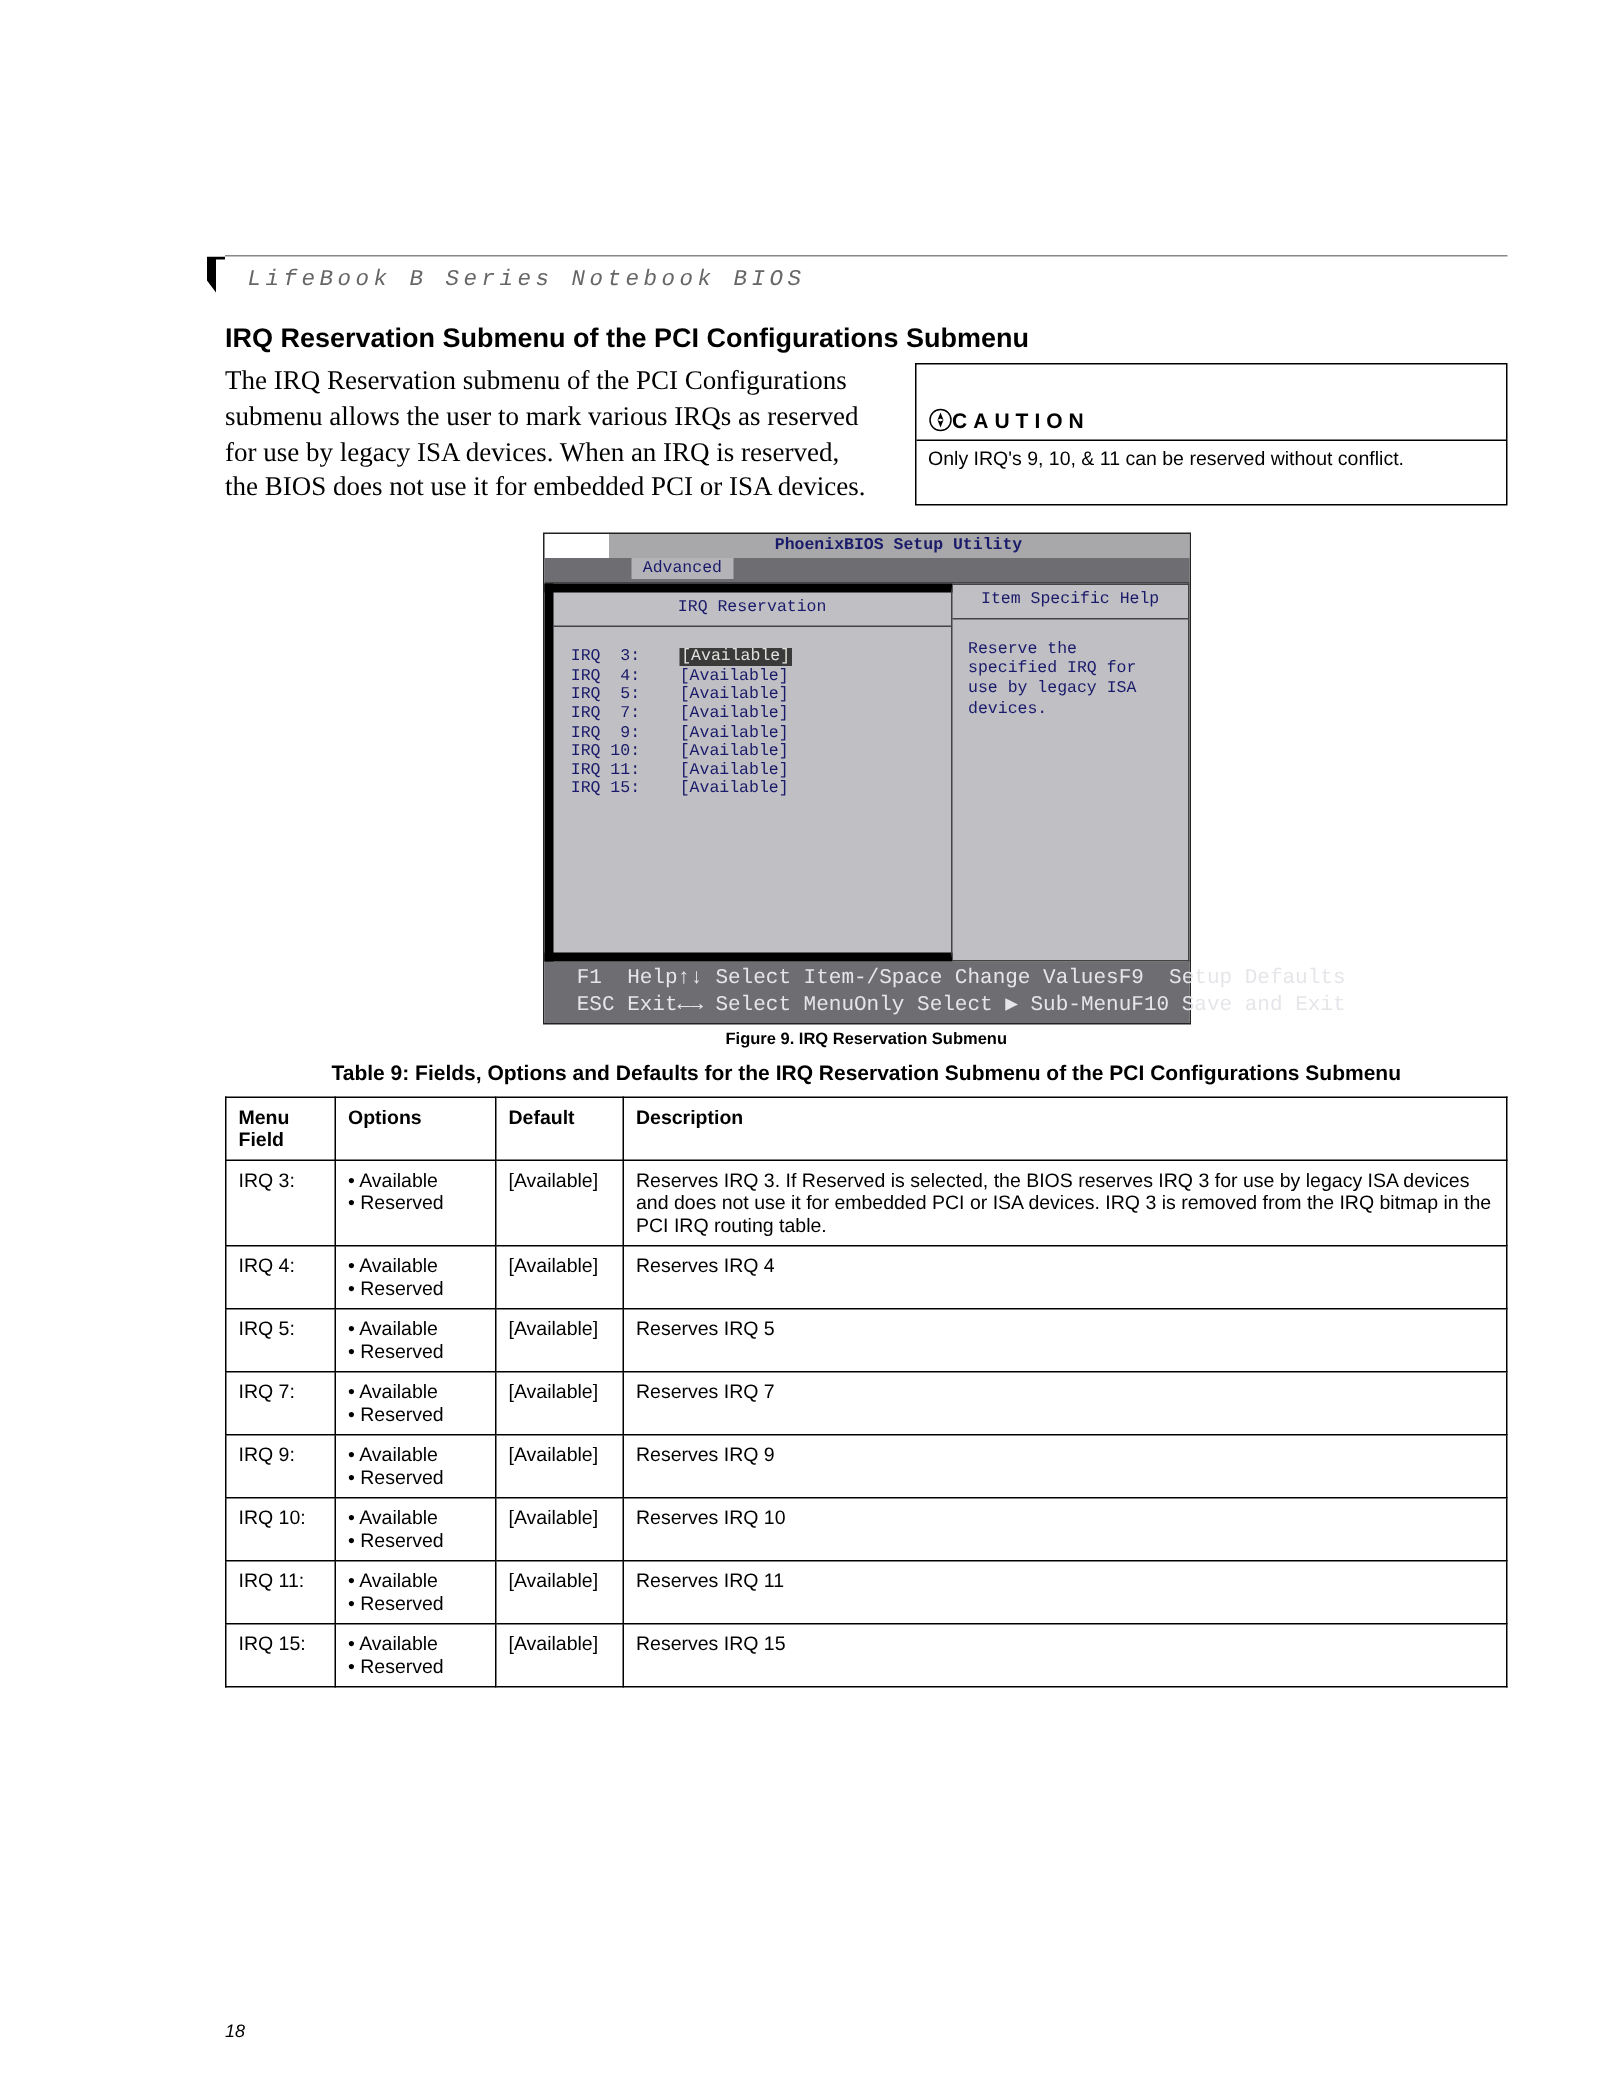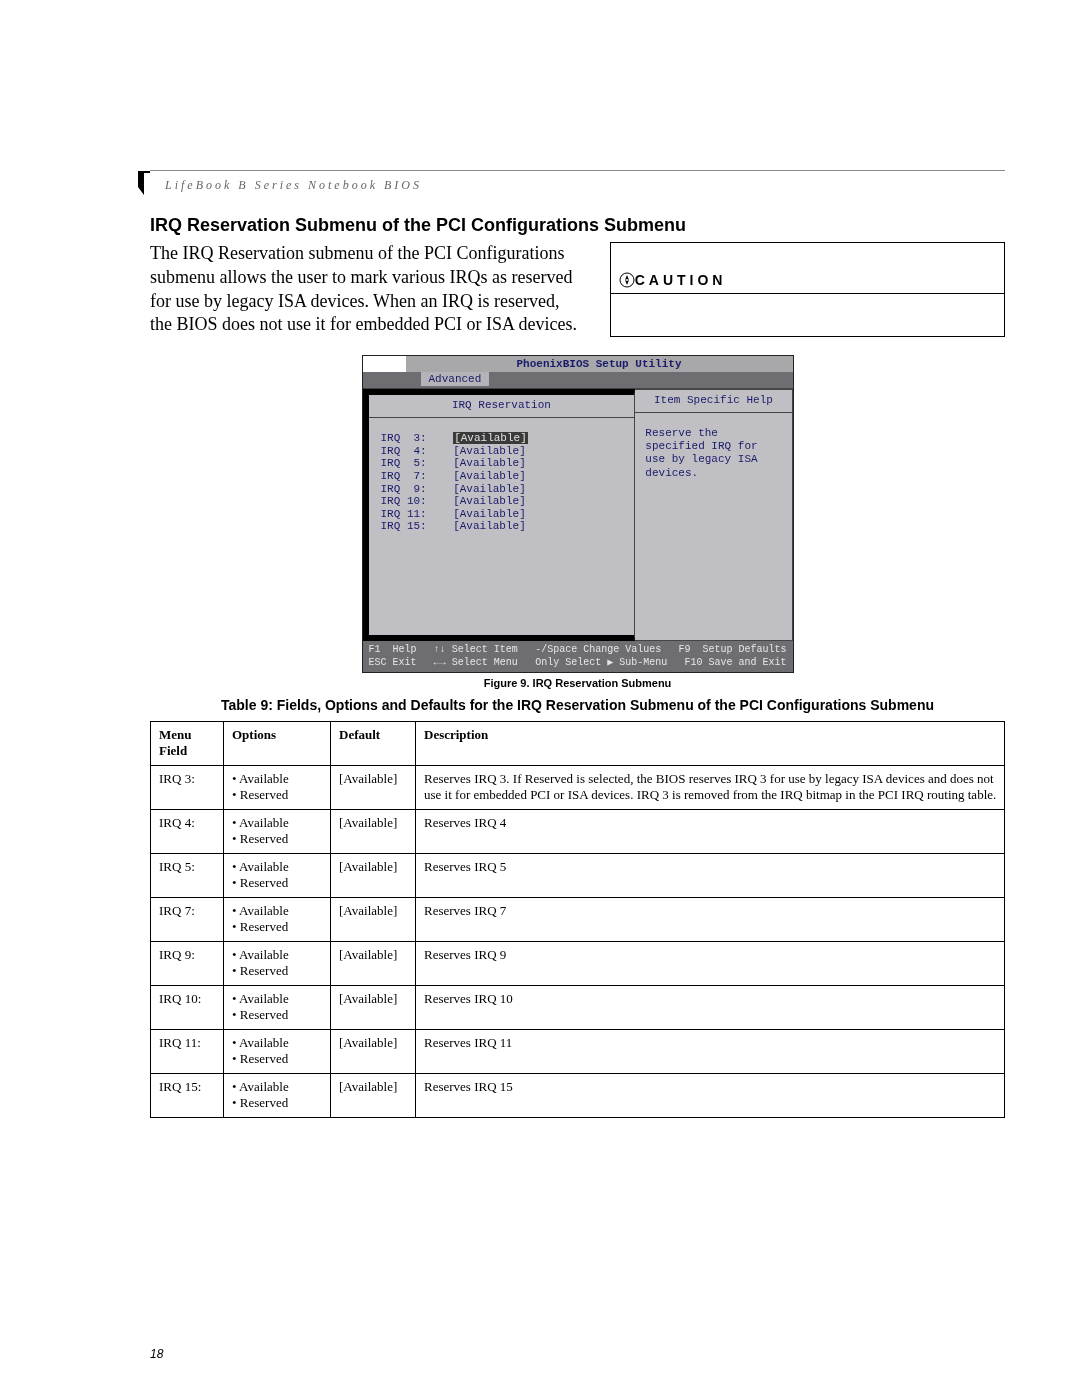--- a/index.html
+++ b/index.html
@@ -24,23 +24,23 @@
     position: absolute;
     left: 134px;
     top: 171px;
     width: 0; height: 0;
     
   }
   .marker svg { display:block; }
   .running-head {
     position: absolute;
     left: 165px; top: 178px;
-    font-family: Liberation Serif, serif;
+    font-family: Liberation Mono, monospace;
     font-style: italic;
-    font-size: 12px;
+    font-size: 15px;
     letter-spacing: 3px;
     color: #666;
   }
   .content {
     position: absolute;
     left: 150px; right: 75px; top: 215px;
   }
   h2.section-title {
     font-family: Arial, Helvetica, sans-serif;
     font-weight: bold;
@@ -146,22 +146,22 @@
     min-height: 240px;
   }
   .bios-help-text {
     padding: 14px 10px;
     color: #1a1a6a;
     line-height: 1.2;
   }
   .bios-footer {
     background: #6e6e72;
     color: #e6e6ea;
-    font-size: 10px;
-    padding: 3px 6px 3px 6px;
+    font-size: 14px;
+    padding: 3px 6px 3px 22px;
     line-height: 1.25;
   }
   .bios-footer .row { display:flex; justify-content:space-between; }
   .bios-footer .cell { white-space: pre; }
 
   .fig-caption {
     text-align: center;
     font-family: Arial, Helvetica, sans-serif;
     font-weight: bold;
     font-size: 11px;
@@ -171,21 +171,21 @@
     text-align: center;
     font-family: Arial, Helvetica, sans-serif;
     font-weight: bold;
     font-size: 14px;
     margin: 4px 0 8px 0;
   }
 
   table.fields {
     width: 100%;
     border-collapse: collapse;
-    font-family: Liberation Serif, serif;
+    font-family: Liberation Sans, sans-serif;
     font-size: 13px;
     padding-left: 20px;
   }
   table.fields th, table.fields td {
     border: 1px solid #000;
     padding: 5px 6px 6px 8px;
     vertical-align: top;
     text-align: left;
   }
   table.fields th {
@@ -225,20 +225,21 @@
       <div class="caution-box">
         <div class="caution-head">
           <span>
             <svg width="16" height="16" viewBox="0 0 16 16">
               <circle cx="8" cy="8" r="7" fill="none" stroke="#000" stroke-width="1"></circle>
               <path d="M8 3 L10 8 L8 7 L6 8 Z M8 13 L6 8 L8 9 L10 8 Z" fill="#000"></path>
             </svg>
           </span>
           <span>CAUTION</span>
         </div>
+        <div class="caution-body">Only IRQ's 9, 10, &amp; 11 can be reserved without conflict.</div>
       </div>
     </div>
 
     <div class="bios-wrap">
       <div class="bios-titlebar">PhoenixBIOS Setup Utility</div>
       <div class="bios-menubar">
         <div class="tab">Advanced</div>
       </div>
       <div class="bios-body">
         <div class="bios-left">

